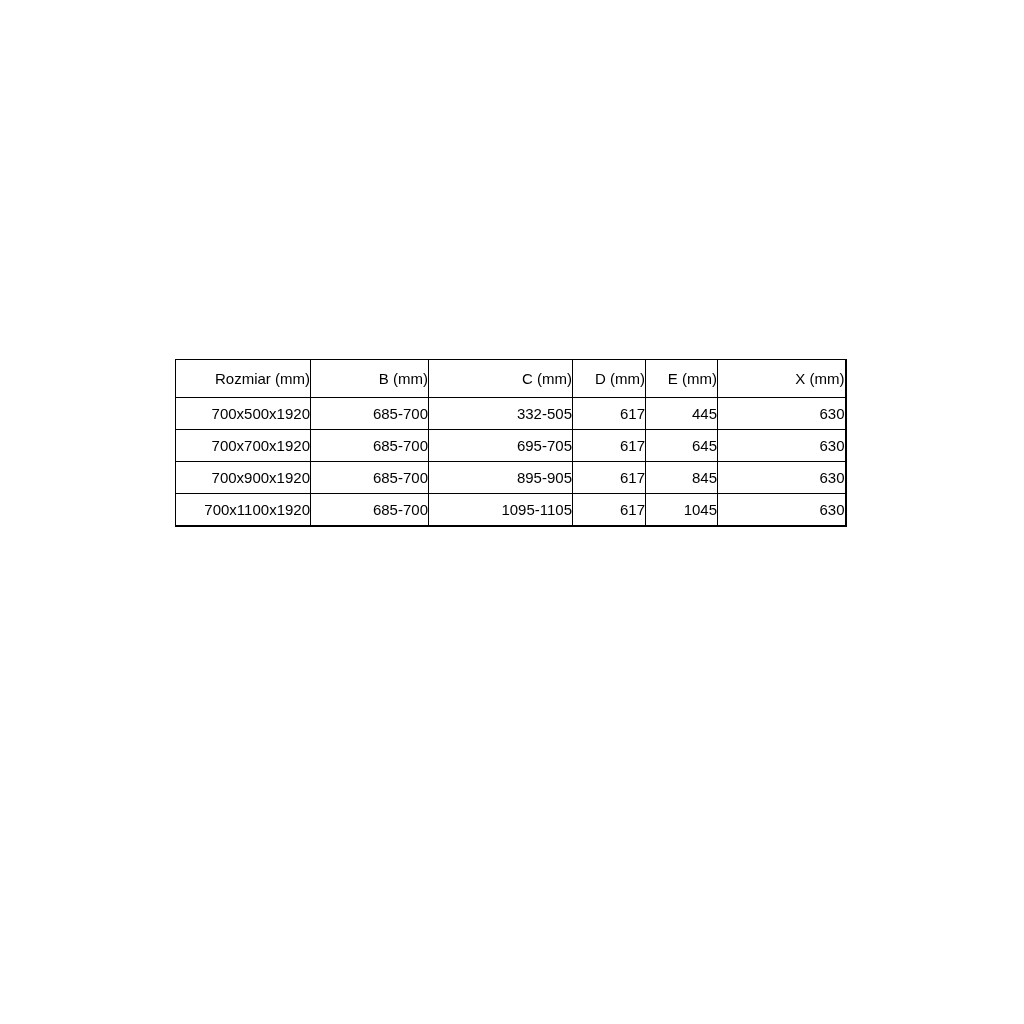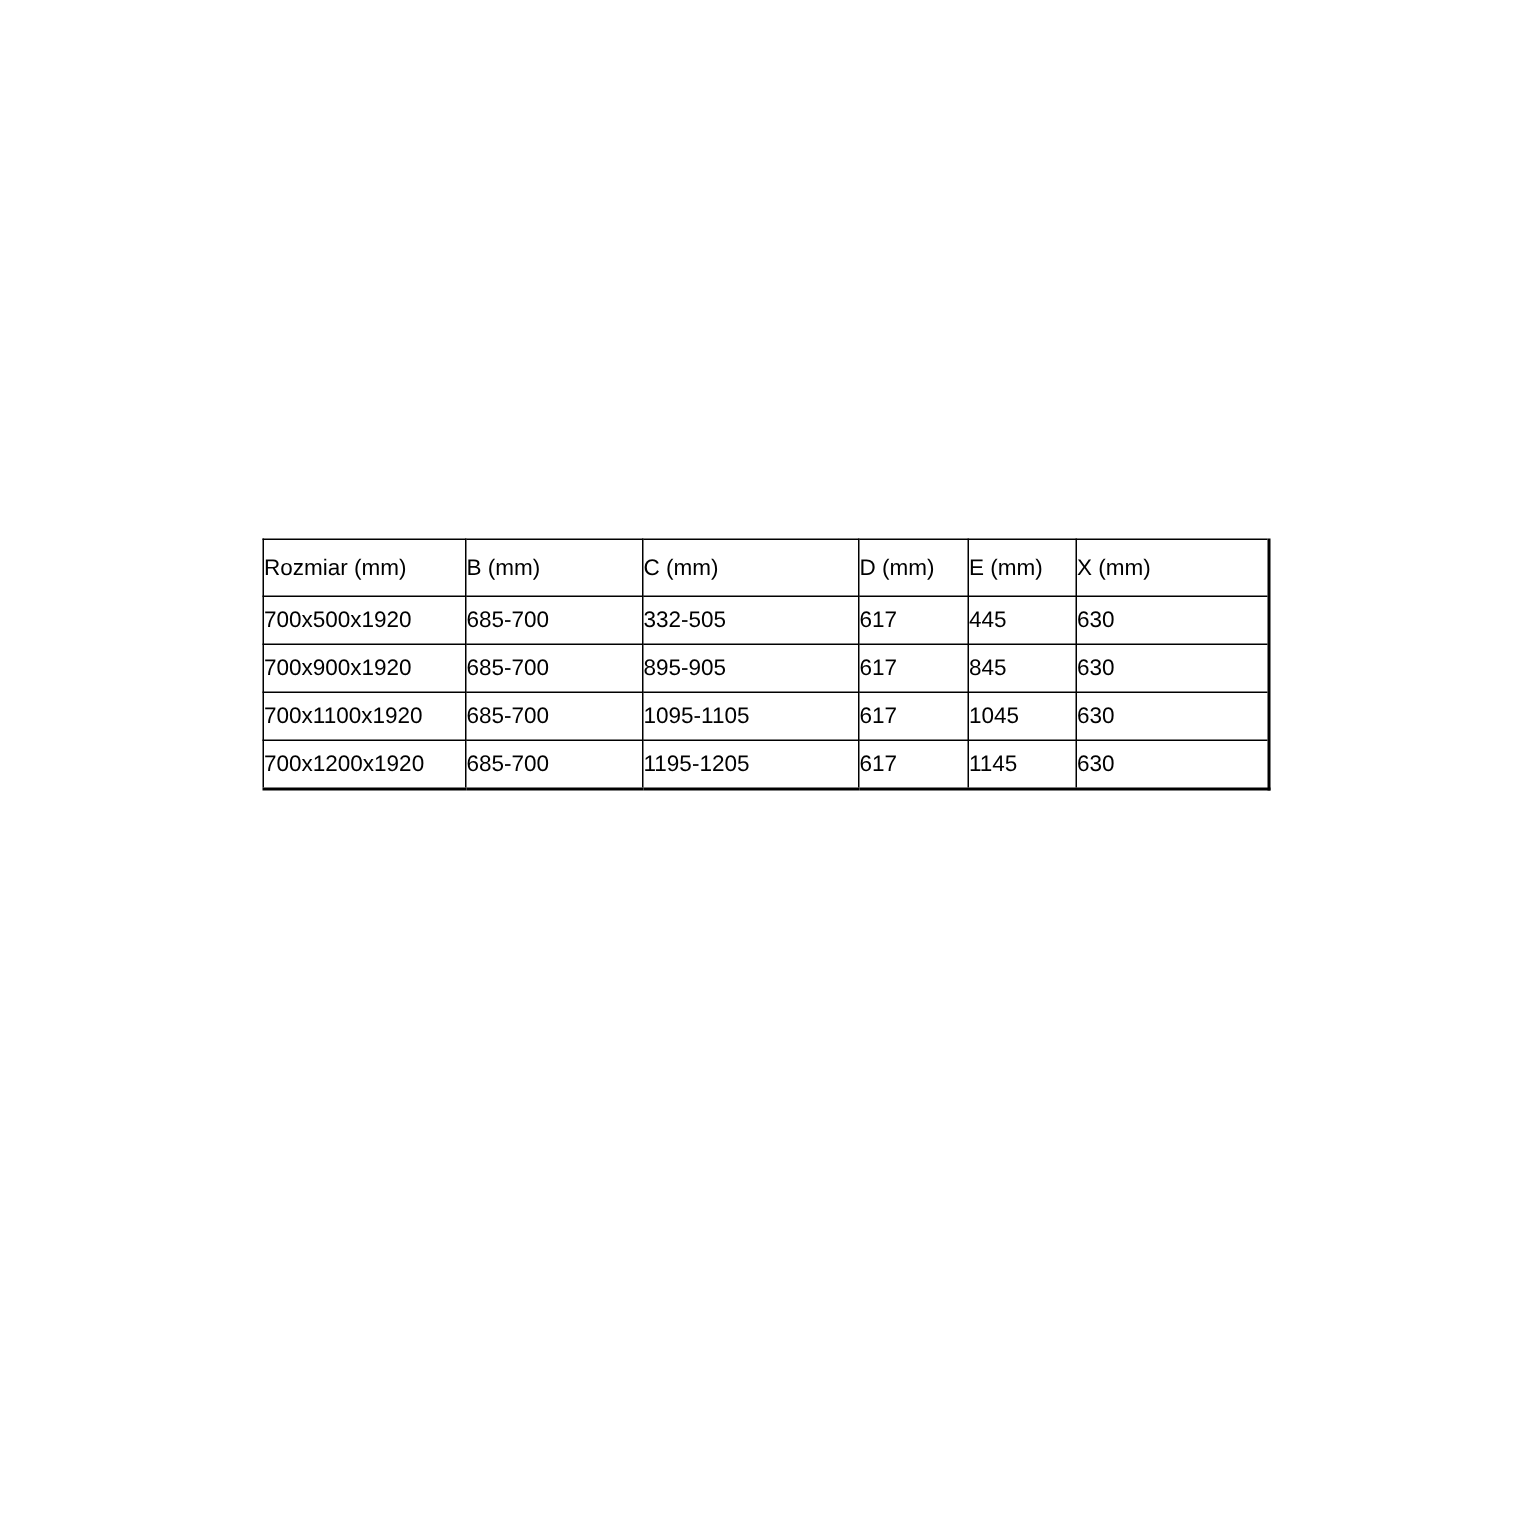--- a/index.html
+++ b/index.html
@@ -21,21 +21,21 @@
     border-collapse: collapse;
     table-layout: fixed;
     width: 670px;
     font-family: "Liberation Sans", sans-serif;
     font-size: 15px;
     color: #000000;
   }
   table.spec-table th,
   table.spec-table td {
     border: 1px solid #000000;
-    text-align: left;
+    text-align: right;
     vertical-align: middle;
     font-weight: normal;
     padding: 0;
     overflow: hidden;
     white-space: nowrap;
   }
   
   table.spec-table {
     border-right: 2px solid #000000;
     border-bottom: 2px solid #000000;
@@ -77,39 +77,39 @@
     <tbody>
       <tr>
         <td>700x500x1920</td>
         <td>685-700</td>
         <td>332-505</td>
         <td>617</td>
         <td>445</td>
         <td>630</td>
       </tr>
       <tr>
+        <td>700x700x1920</td>
+        <td>685-700</td>
+        <td>695-705</td>
+        <td>617</td>
+        <td>645</td>
+        <td>630</td>
+      </tr>
+      <tr>
         <td>700x900x1920</td>
         <td>685-700</td>
         <td>895-905</td>
         <td>617</td>
         <td>845</td>
         <td>630</td>
       </tr>
       <tr>
         <td>700x1100x1920</td>
         <td>685-700</td>
         <td>1095-1105</td>
         <td>617</td>
         <td>1045</td>
         <td>630</td>
       </tr>
-      <tr>
-        <td>700x1200x1920</td>
-        <td>685-700</td>
-        <td>1195-1205</td>
-        <td>617</td>
-        <td>1145</td>
-        <td>630</td>
-      </tr>
     </tbody>
   </table>
 
 </div>
 
 </body></html>

